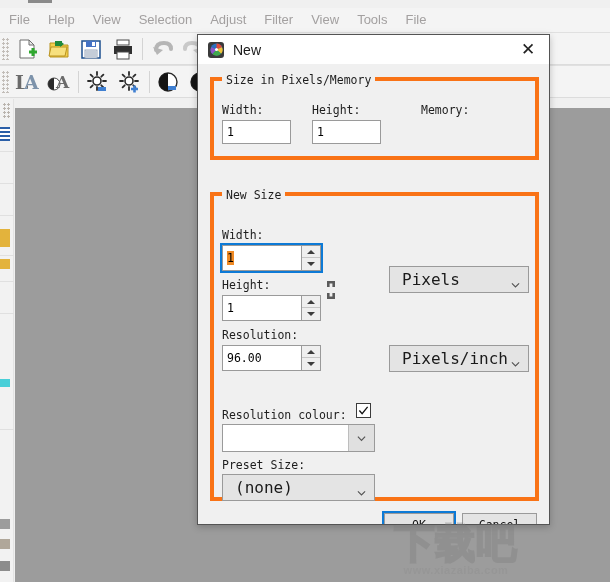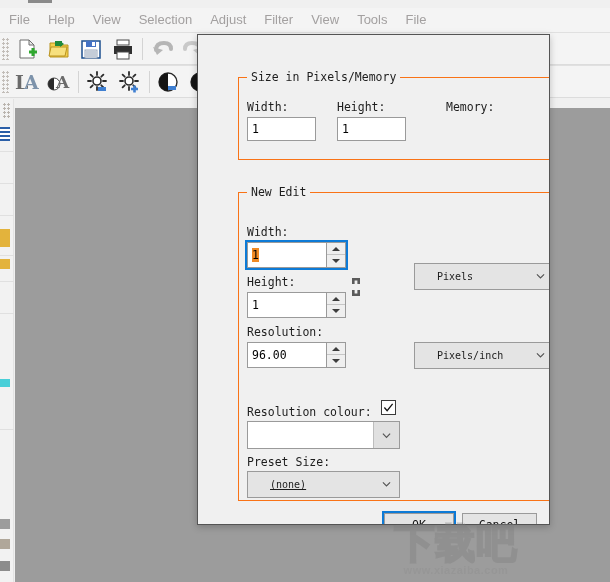--- a/index.html
+++ b/index.html
@@ -131,22 +131,21 @@
     font-size: 17px; color: #222; font-family: "Liberation Sans", sans-serif;
   }
   .dlg-body {
     position: absolute; left: 0; top: 29px; width: 100%; bottom: 0;
     background: #f0f0f0;
   }
 
   
   .group {
     position: absolute;
-    border: 1px solid #f97316;
-    margin-left: 28px;
+    border: 4px solid #f97316;
   }
   .group > .legend {
     position: absolute; top: -8px; left: 8px;
     background: #f0f0f0; padding: 0 4px;
     font-family: "DejaVu Sans Mono", monospace;
     font-size: 11.5px; color: #1d1d1d; white-space: nowrap;
   }
 
   .lbl {
     position: absolute;
@@ -189,22 +188,22 @@
     border-bottom: 4px solid #3d3d3d;
   }
   .tri-dn {
     width: 0; height: 0; border-left: 4px solid transparent; border-right: 4px solid transparent;
     border-top: 4px solid #3d3d3d;
   }
 
   .combo {
     position: absolute;
     background: #e4e4e4; border: 1px solid #9a9a9a;
-    font-family: "DejaVu Sans Mono", monospace; font-size: 10px; color: #1a1a1a;
-    display: flex; align-items: center; padding-left: 22px;
+    font-family: "DejaVu Sans Mono", monospace; font-size: 16px; color: #1a1a1a;
+    display: flex; align-items: center; padding-left: 12px;
   }
   .combo .chev {
     position: absolute; right: 8px; top: 50%; transform: translateY(-60%);
     width: 9px; height: 9px;
   }
 
   .checkbox {
     position: absolute; width: 15px; height: 15px;
     background: #fff; border: 1px solid #3b3b3b;
     display: flex; align-items: center; justify-content: center;
@@ -430,37 +429,51 @@
     <div class="strip-chip" style="top:440px;height:10px;background:#b0a79a;"></div>
     <div class="strip-chip" style="top:462px;height:10px;background:#8c8c8c;"></div>
   </div>
 
   <div class="canvas-wrap">
     <div class="canvas-doc"></div>
   </div>
 
   <div class="dialog">
 
+    <div class="dlg-titlebar">
+      <div class="dlg-icon">
+        <svg width="15" height="15" viewBox="0 0 16 16">
+          <circle cx="8" cy="8" r="6.4" fill="#2a6fbf"></circle>
+          <path d="M8 1.6 a6.4 6.4 0 0 1 5.9 3.9 L8 8 z" fill="#e04a3c"></path>
+          <path d="M13.9 5.5 a6.4 6.4 0 0 1 -1 7 L8 8 z" fill="#f0c53a"></path>
+          <path d="M12.9 12.5 a6.4 6.4 0 0 1 -9.4 .3 L8 8 z" fill="#3fa84b"></path>
+          <path d="M3.5 12.8 a6.4 6.4 0 0 1 -1 -7.3 L8 8 z" fill="#8e54c4"></path>
+          <circle cx="8" cy="8" r="1.6" fill="#ffffff"></circle>
+        </svg>
+      </div>
+      <div class="dlg-title">New</div>
+      <div class="dlg-close">✕</div>
+    </div>
 
     <div class="dlg-body">
 
       <div class="group" style="left:12px; top:13px; width:329px; height:83px;">
         <div class="legend">Size in Pixels/Memory</div>
 
         <div class="lbl" style="left:8px; top:22px;">Width:</div>
         <div class="txtfield" style="left:8px; top:39px; width:69px; height:24px;">1</div>
 
         <div class="lbl" style="left:98px; top:22px;">Height:</div>
         <div class="txtfield" style="left:98px; top:39px; width:69px; height:24px;">1</div>
 
         <div class="lbl" style="left:207px; top:22px;">Memory:</div>
       </div>
 
       <div class="group" style="left:12px; top:128px; width:329px; height:309px;">
-        <div class="legend">New Edit</div>
+        <div class="legend">New Size</div>
 
         <div class="lbl" style="left:8px; top:32px;">Width:</div>
         <div class="spin focused" style="left:8px; top:49px; width:99px; height:26px;">
           <div class="sp-text">
               <span class="sel">1</span>
             </div>
           <div class="sp-btns">
             <div class="sp-up">
                 <div class="tri-up"></div>
               </div>
@@ -530,21 +543,21 @@
         <div class="colorcombo" style="left:8px; top:228px; width:153px; height:28px;">
           <div class="swatch" style="background: rgb(255, 255, 255);"></div>
           <div class="drop">
             <svg width="9" height="9" viewBox="0 0 10 10">
                 <path d="M1 3 L5 7 L9 3" stroke="#555" stroke-width="1.3" fill="none"></path>
               </svg>
           </div>
         </div>
 
         <div class="lbl" style="left:8px; top:262px;">Preset Size:</div>
-        <div class="combo" style="left:8px; top:278px; width:153px; height:27px;text-decoration:underline;">
+        <div class="combo" style="left:8px; top:278px; width:153px; height:27px;">
           <span>(none)</span>
           <span class="chev">
             <svg width="9" height="9" viewBox="0 0 10 10">
                 <path d="M1 3 L5 7 L9 3" stroke="#555" stroke-width="1.3" fill="none"></path>
               </svg>
           </span>
         </div>
       </div>
 
       <div class="dlgbtn default" style="left:186px; top:449px; width:70px;">OK</div>

